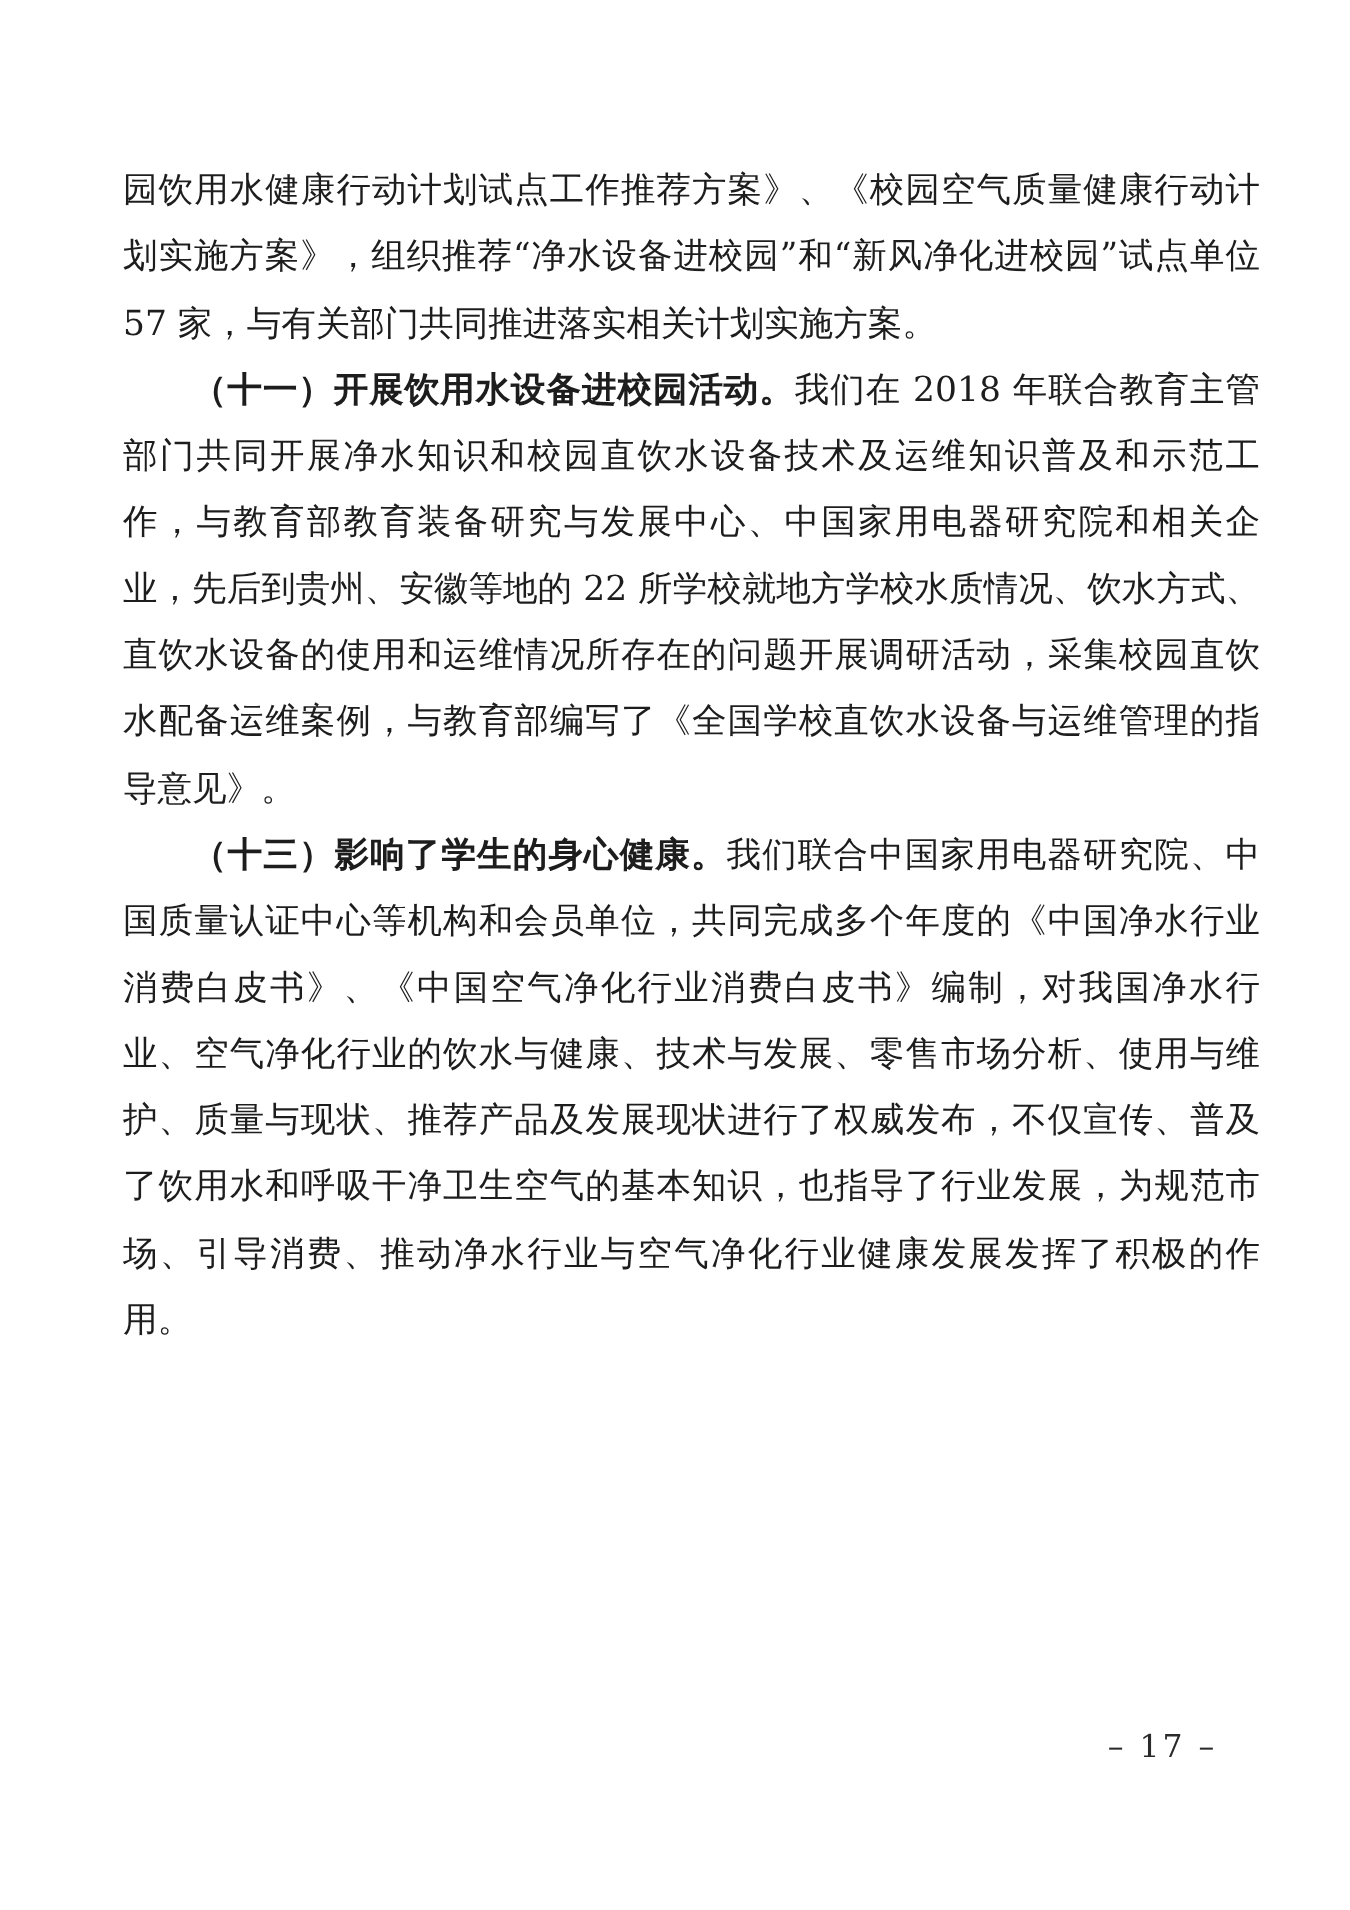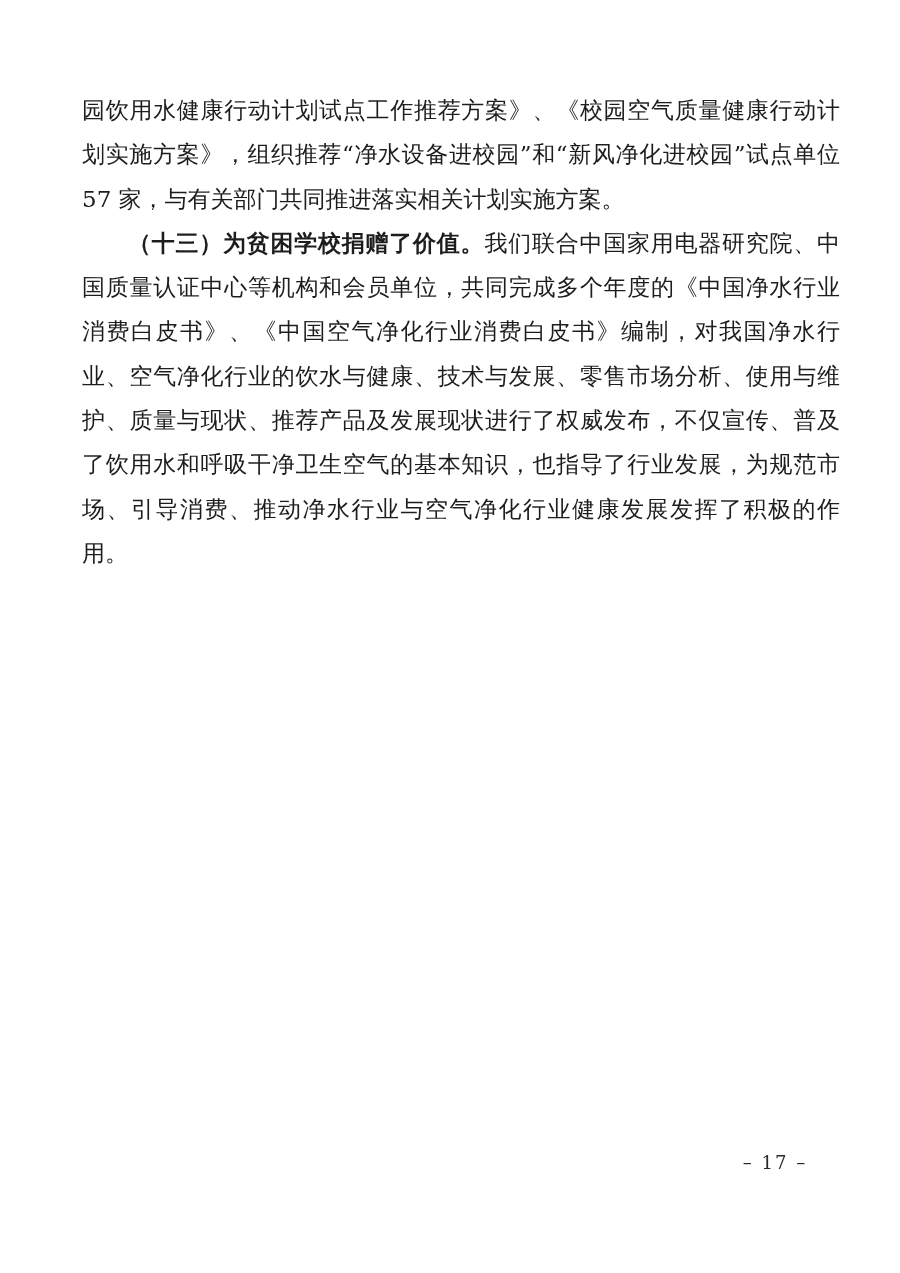--- a/index.html
+++ b/index.html
@@ -12,21 +12,21 @@
     width: 900px;
     height: 1273px;
     background: #ffffff;
     overflow: hidden;
     font-family: "DejaVu Serif", "Liberation Serif", serif;
     color: #1d1d1d;
   }
   .doc-body {
     position: absolute;
     left: 82px;
-    top: 88px;
+    top: 105px;
     width: 758px;
   }
   .para {
     margin: 0;
     padding: 0;
     font-size: 23px;
     line-height: 44.3px;
     text-align: justify;
     text-justify: inter-ideograph;
     word-break: break-all;
@@ -37,28 +37,29 @@
   }
   .para .lead {
     font-weight: bold;
   }
   .page-number {
     position: absolute;
     top: 1152px;
     left: 700px;
     width: 150px;
     text-align: center;
-    font-size: 18px;
+    font-size: 21px;
     letter-spacing: 2px;
     color: #2a2a2a;
     font-family: "DejaVu Serif", "Liberation Serif", serif;
   }
 </style>
 </head>
 <body>
 
 <div class="page">
   <div class="doc-body" id="doc-body">
       <p class="para"><span>园饮用水健康行动计划试点工作推荐方案》、《校园空气质量健康行动计划实施方案》，组织推荐“净水设备进校园”和“新风净化进校园”试点单位 57 家，与有关部门共同推进落实相关计划实施方案。</span></p>
-      <p class="para indent"><span class="lead">（十三）为贫困学校捐赠了价值。</span><span>我们联合中国家用电器研究院、中国质量认证中心等机构和会员单位，共同完成多个年度的《中国净水行业消费白皮书》、《中国空气净化行业消费白皮书》编制，对我国净水行业、空气净化行业的饮水与健康、技术与发展、零售市场分析、使用与维护、质量与现状、推荐产品及发展现状进行了权威发布，不仅宣传、普及了饮用水和呼吸干净卫生空气的基本知识，也指导了行业发展，为规范市场、引导消费、推动净水行业与空气净化行业健康发展发挥了积极的作用。</span></p>
+      <p class="para indent"><span class="lead">（十一）开展饮用水设备进校园活动。</span><span>我们在 2018 年联合教育主管部门共同开展净水知识和校园直饮水设备技术及运维知识普及和示范工作，与教育部教育装备研究与发展中心、中国家用电器研究院和相关企业，先后到贵州、安徽等地的 22 所学校就地方学校水质情况、饮水方式、直饮水设备的使用和运维情况所存在的问题开展调研活动，采集校园直饮水配备运维案例，与教育部编写了《全国学校直饮水设备与运维管理的指导意见》。</span></p>
+      <p class="para indent"><span class="lead">（十三）影响了学生的身心健康。</span><span>我们联合中国家用电器研究院、中国质量认证中心等机构和会员单位，共同完成多个年度的《中国净水行业消费白皮书》、《中国空气净化行业消费白皮书》编制，对我国净水行业、空气净化行业的饮水与健康、技术与发展、零售市场分析、使用与维护、质量与现状、推荐产品及发展现状进行了权威发布，不仅宣传、普及了饮用水和呼吸干净卫生空气的基本知识，也指导了行业发展，为规范市场、引导消费、推动净水行业与空气净化行业健康发展发挥了积极的作用。</span></p>
     </div>
   <div class="page-number">– 17 –</div>
 </div>
 
 </body></html>

